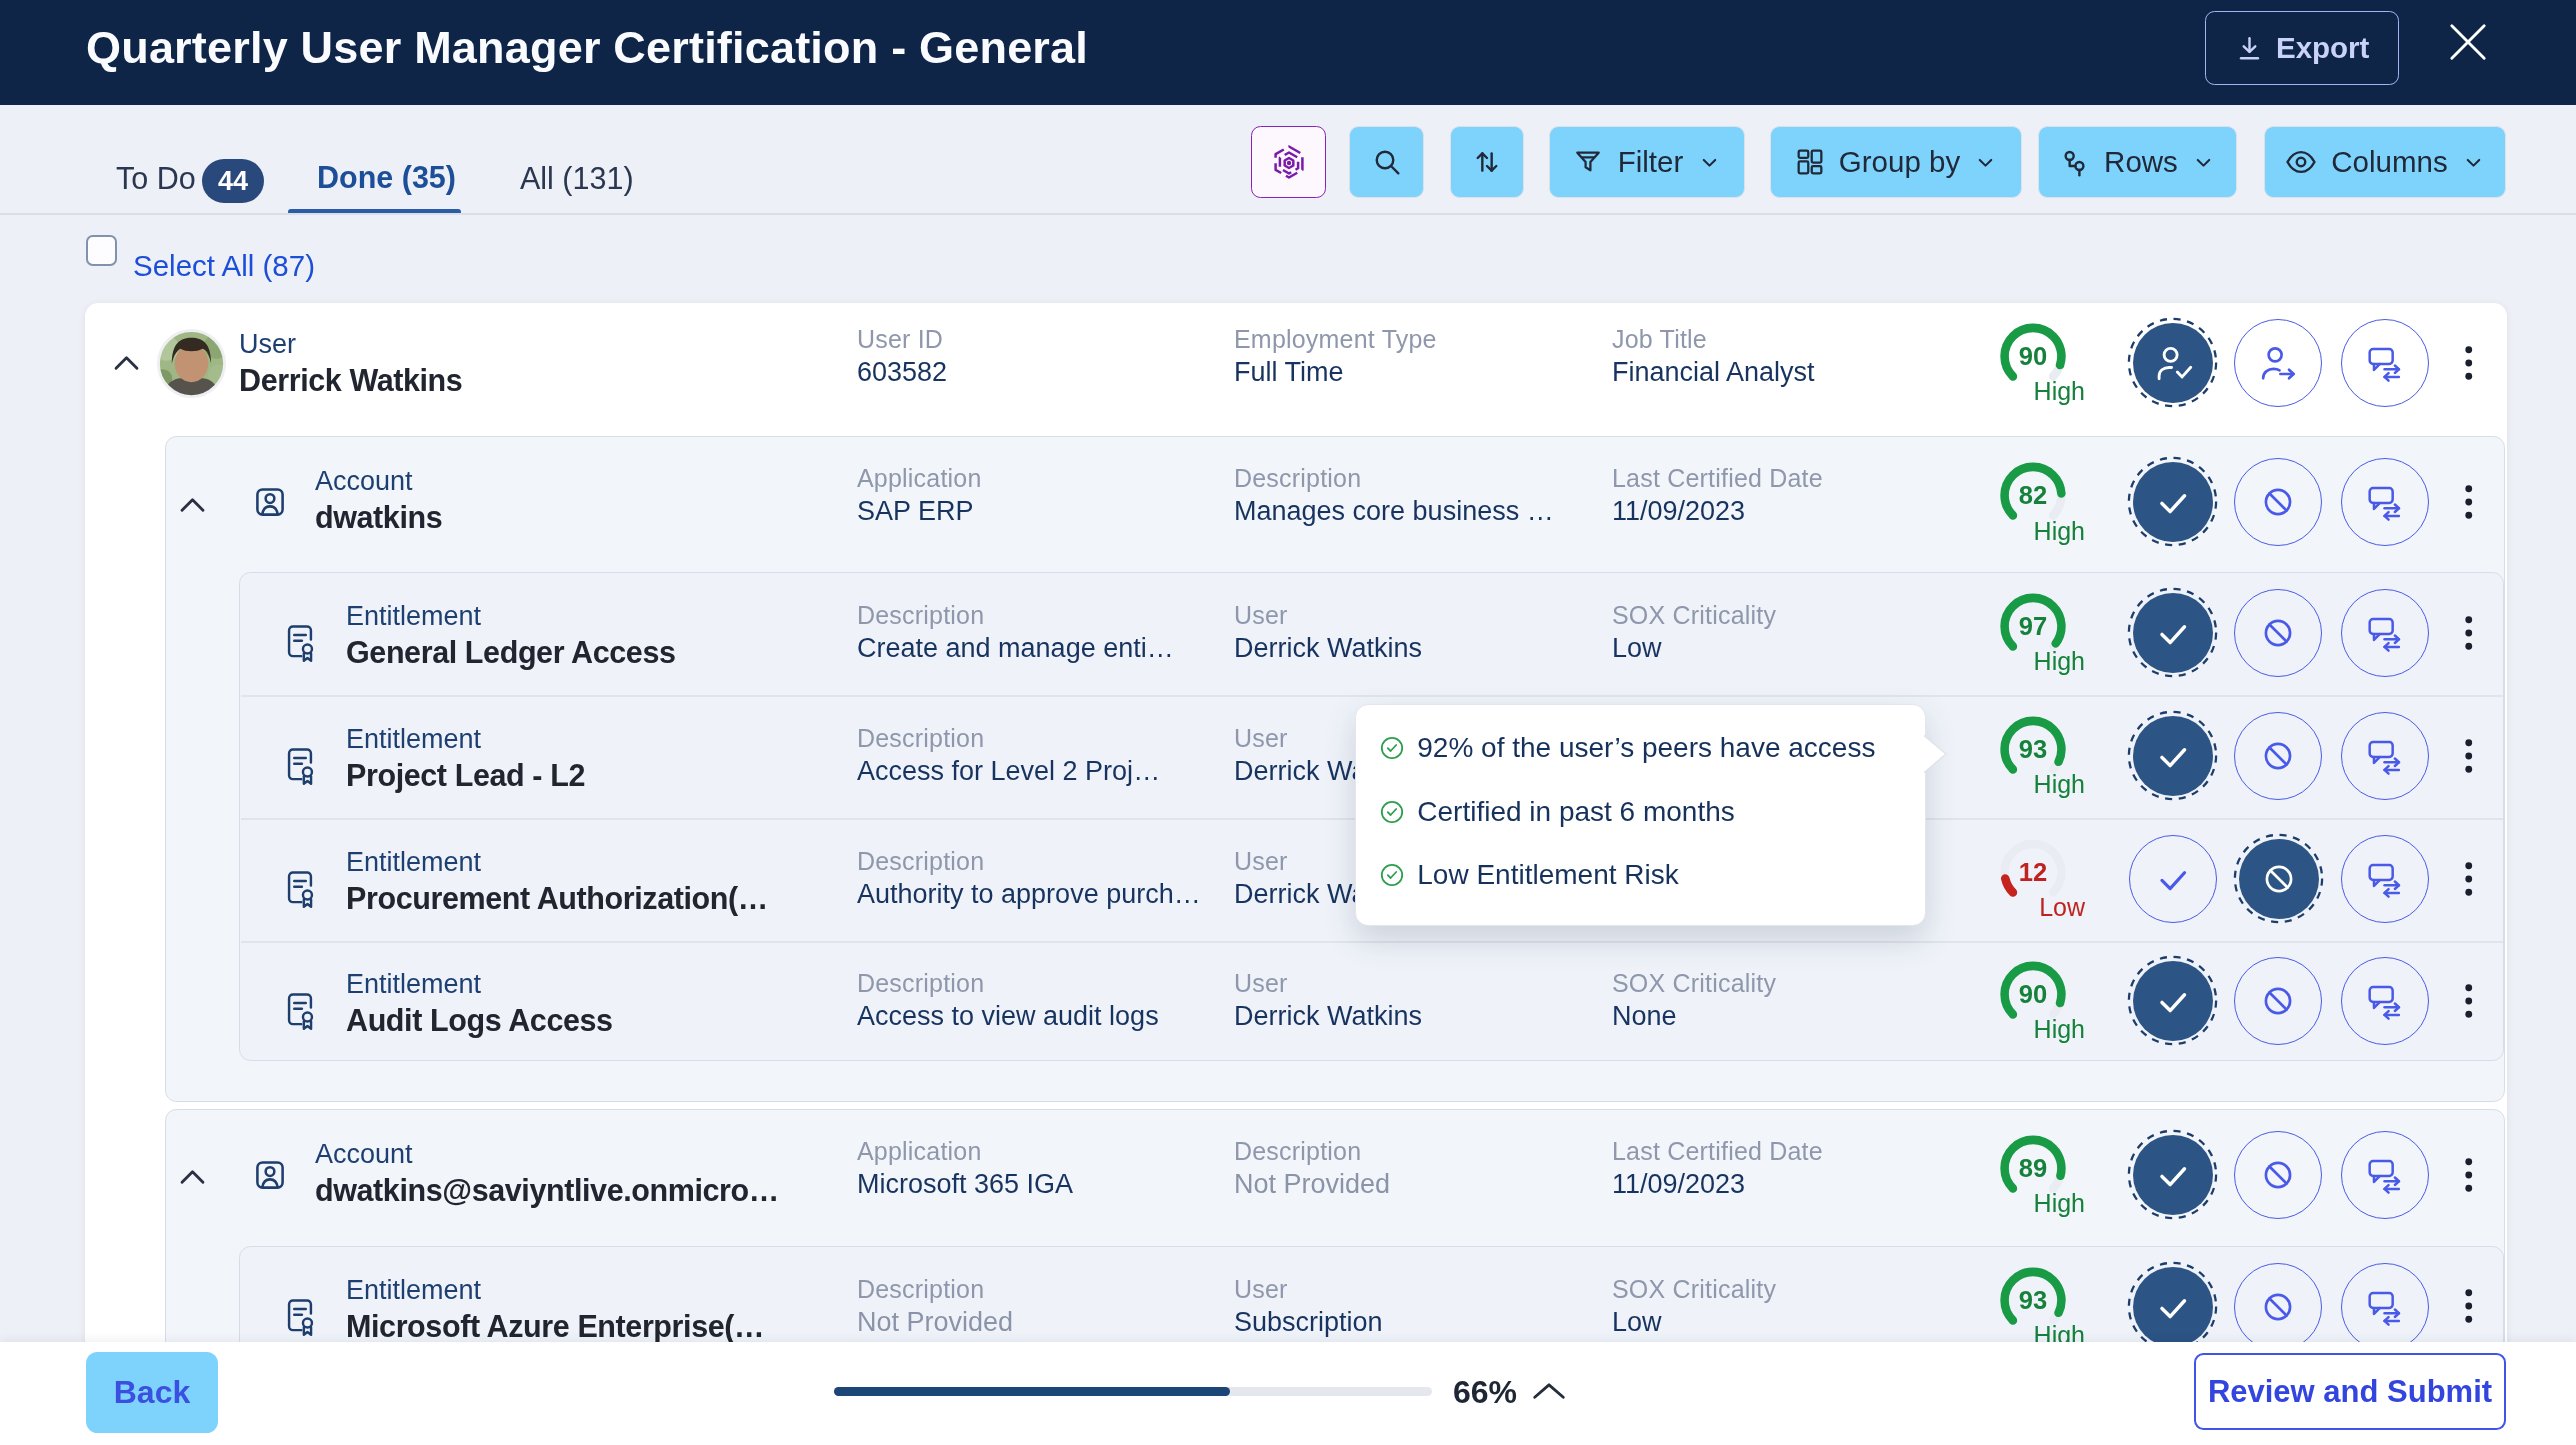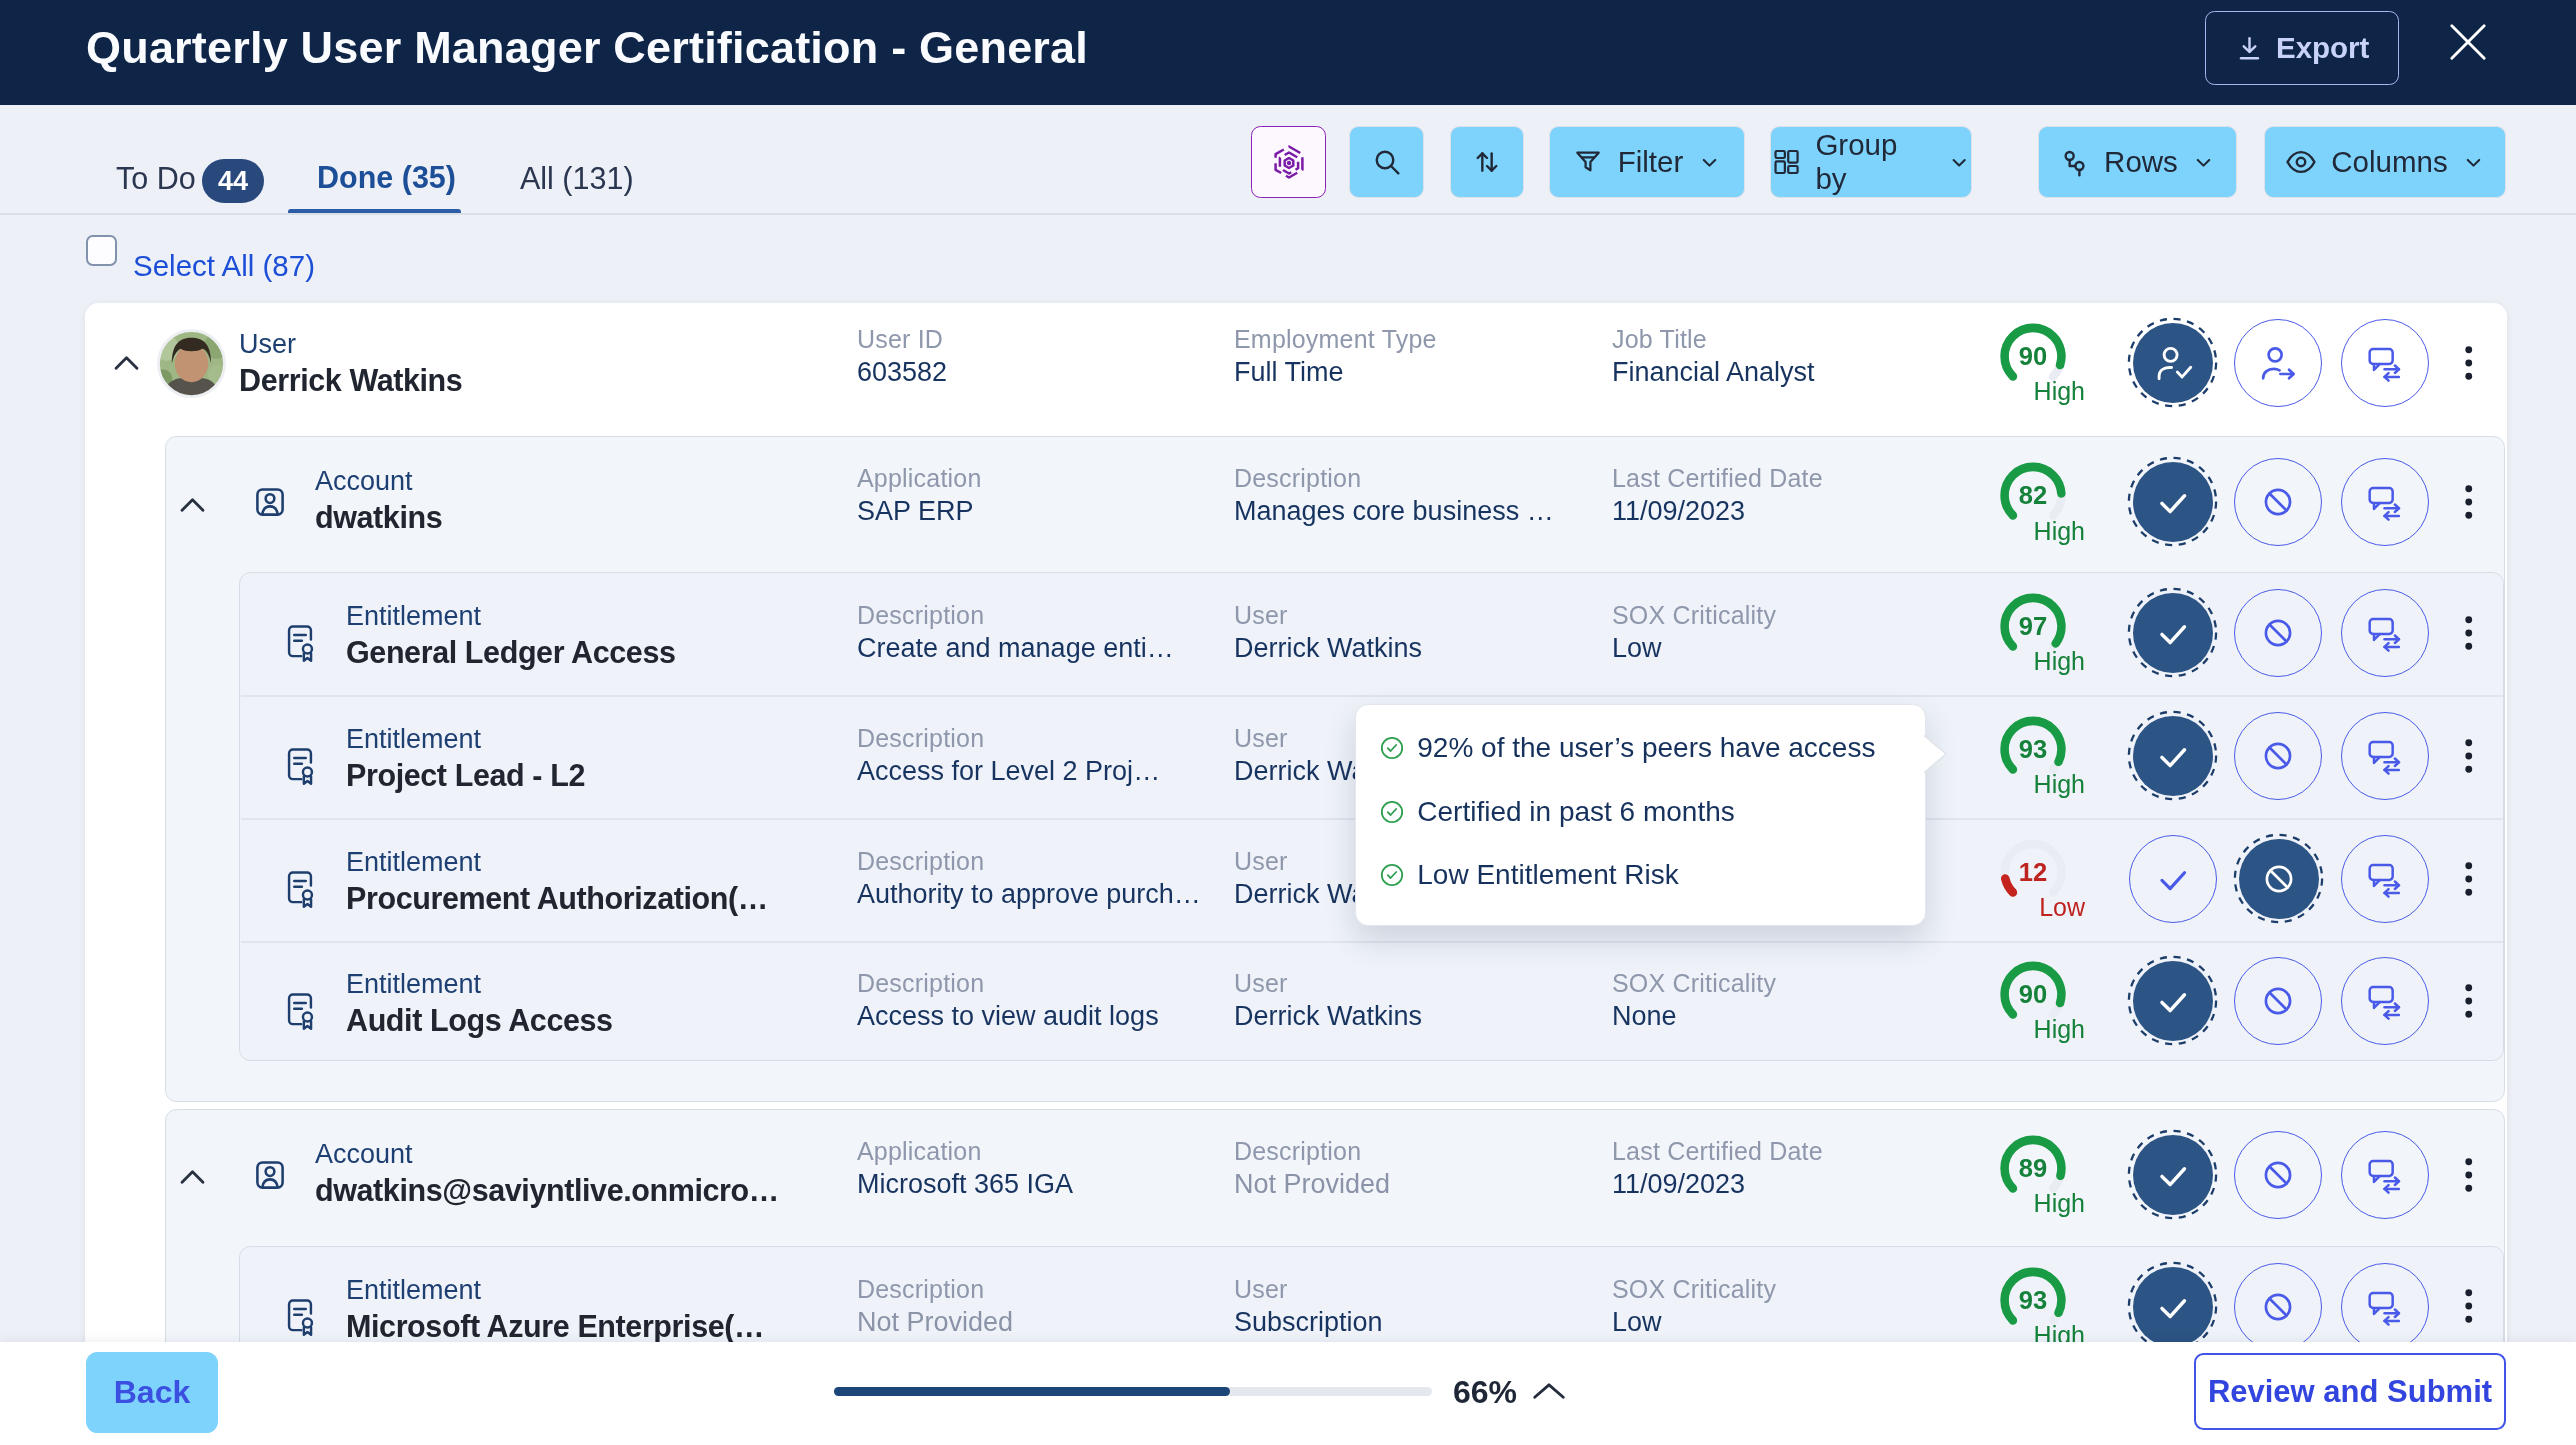--- a/index.html
+++ b/index.html
@@ -74,21 +74,21 @@
 <div class="tbtn" style="left:1549px;width:196px">
   <svg width="32" height="32" viewBox="0 0 24 24" fill="none" stroke="#212838" stroke-width="1.7" stroke-linecap="round" stroke-linejoin="round">
       <path d="M4 5h16l-6.2 7v6.2l-3.6-2.2V12Z"></path>
       <path d="M8 8.5h8"></path>
     </svg>
   Filter
   <svg width="25" height="25" viewBox="0 0 24 24" fill="none" stroke="#212838" stroke-width="2" stroke-linecap="round" stroke-linejoin="round">
       <path d="M6.5 9.5 12 15l5.5-5.5"></path>
     </svg>
 </div>
-<div class="tbtn" style="left:1770px;width:202px">
+<div class="tbtn" style="left:1770px;width:252px">
   <svg width="32" height="32" viewBox="0 0 24 24" fill="none" stroke="#212838" stroke-width="1.7" stroke-linejoin="round">
       <rect x="3.5" y="3.5" width="7.2" height="5.4" rx="1"></rect>
       <rect x="3.5" y="11.5" width="7.2" height="9" rx="1"></rect>
       <rect x="13.3" y="3.5" width="7.2" height="9" rx="1"></rect>
       <rect x="13.3" y="15.1" width="7.2" height="5.4" rx="1"></rect>
     </svg>
   Group by
   <svg width="25" height="25" viewBox="0 0 24 24" fill="none" stroke="#212838" stroke-width="2" stroke-linecap="round" stroke-linejoin="round">
       <path d="M6.5 9.5 12 15l5.5-5.5"></path>
     </svg>

